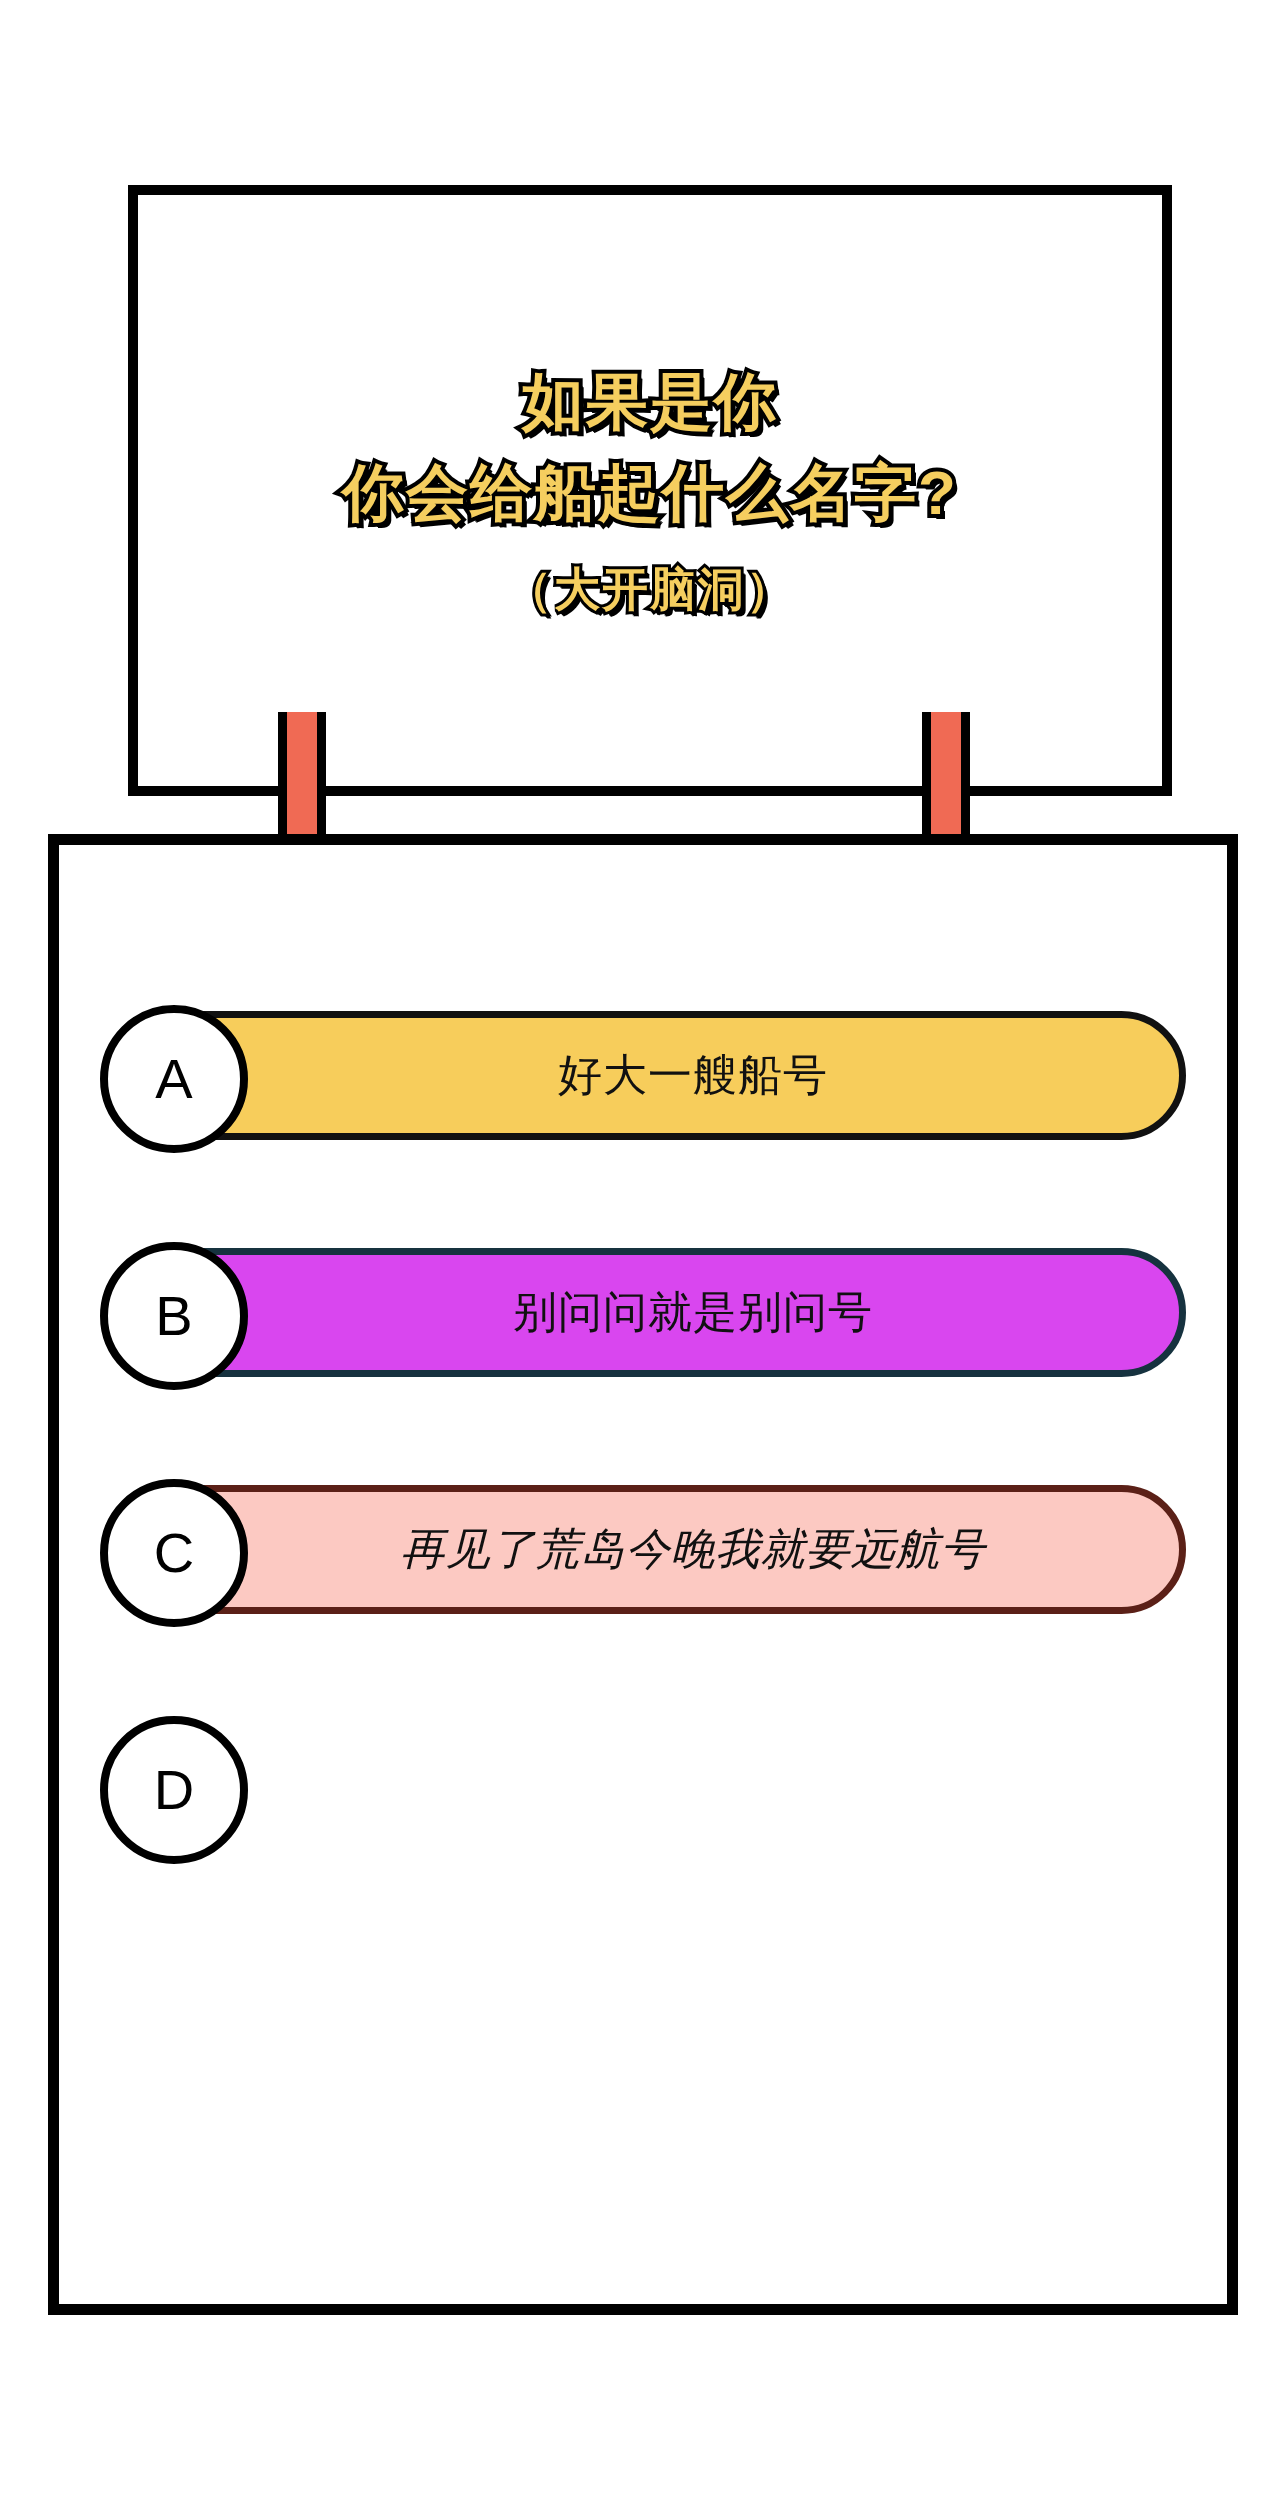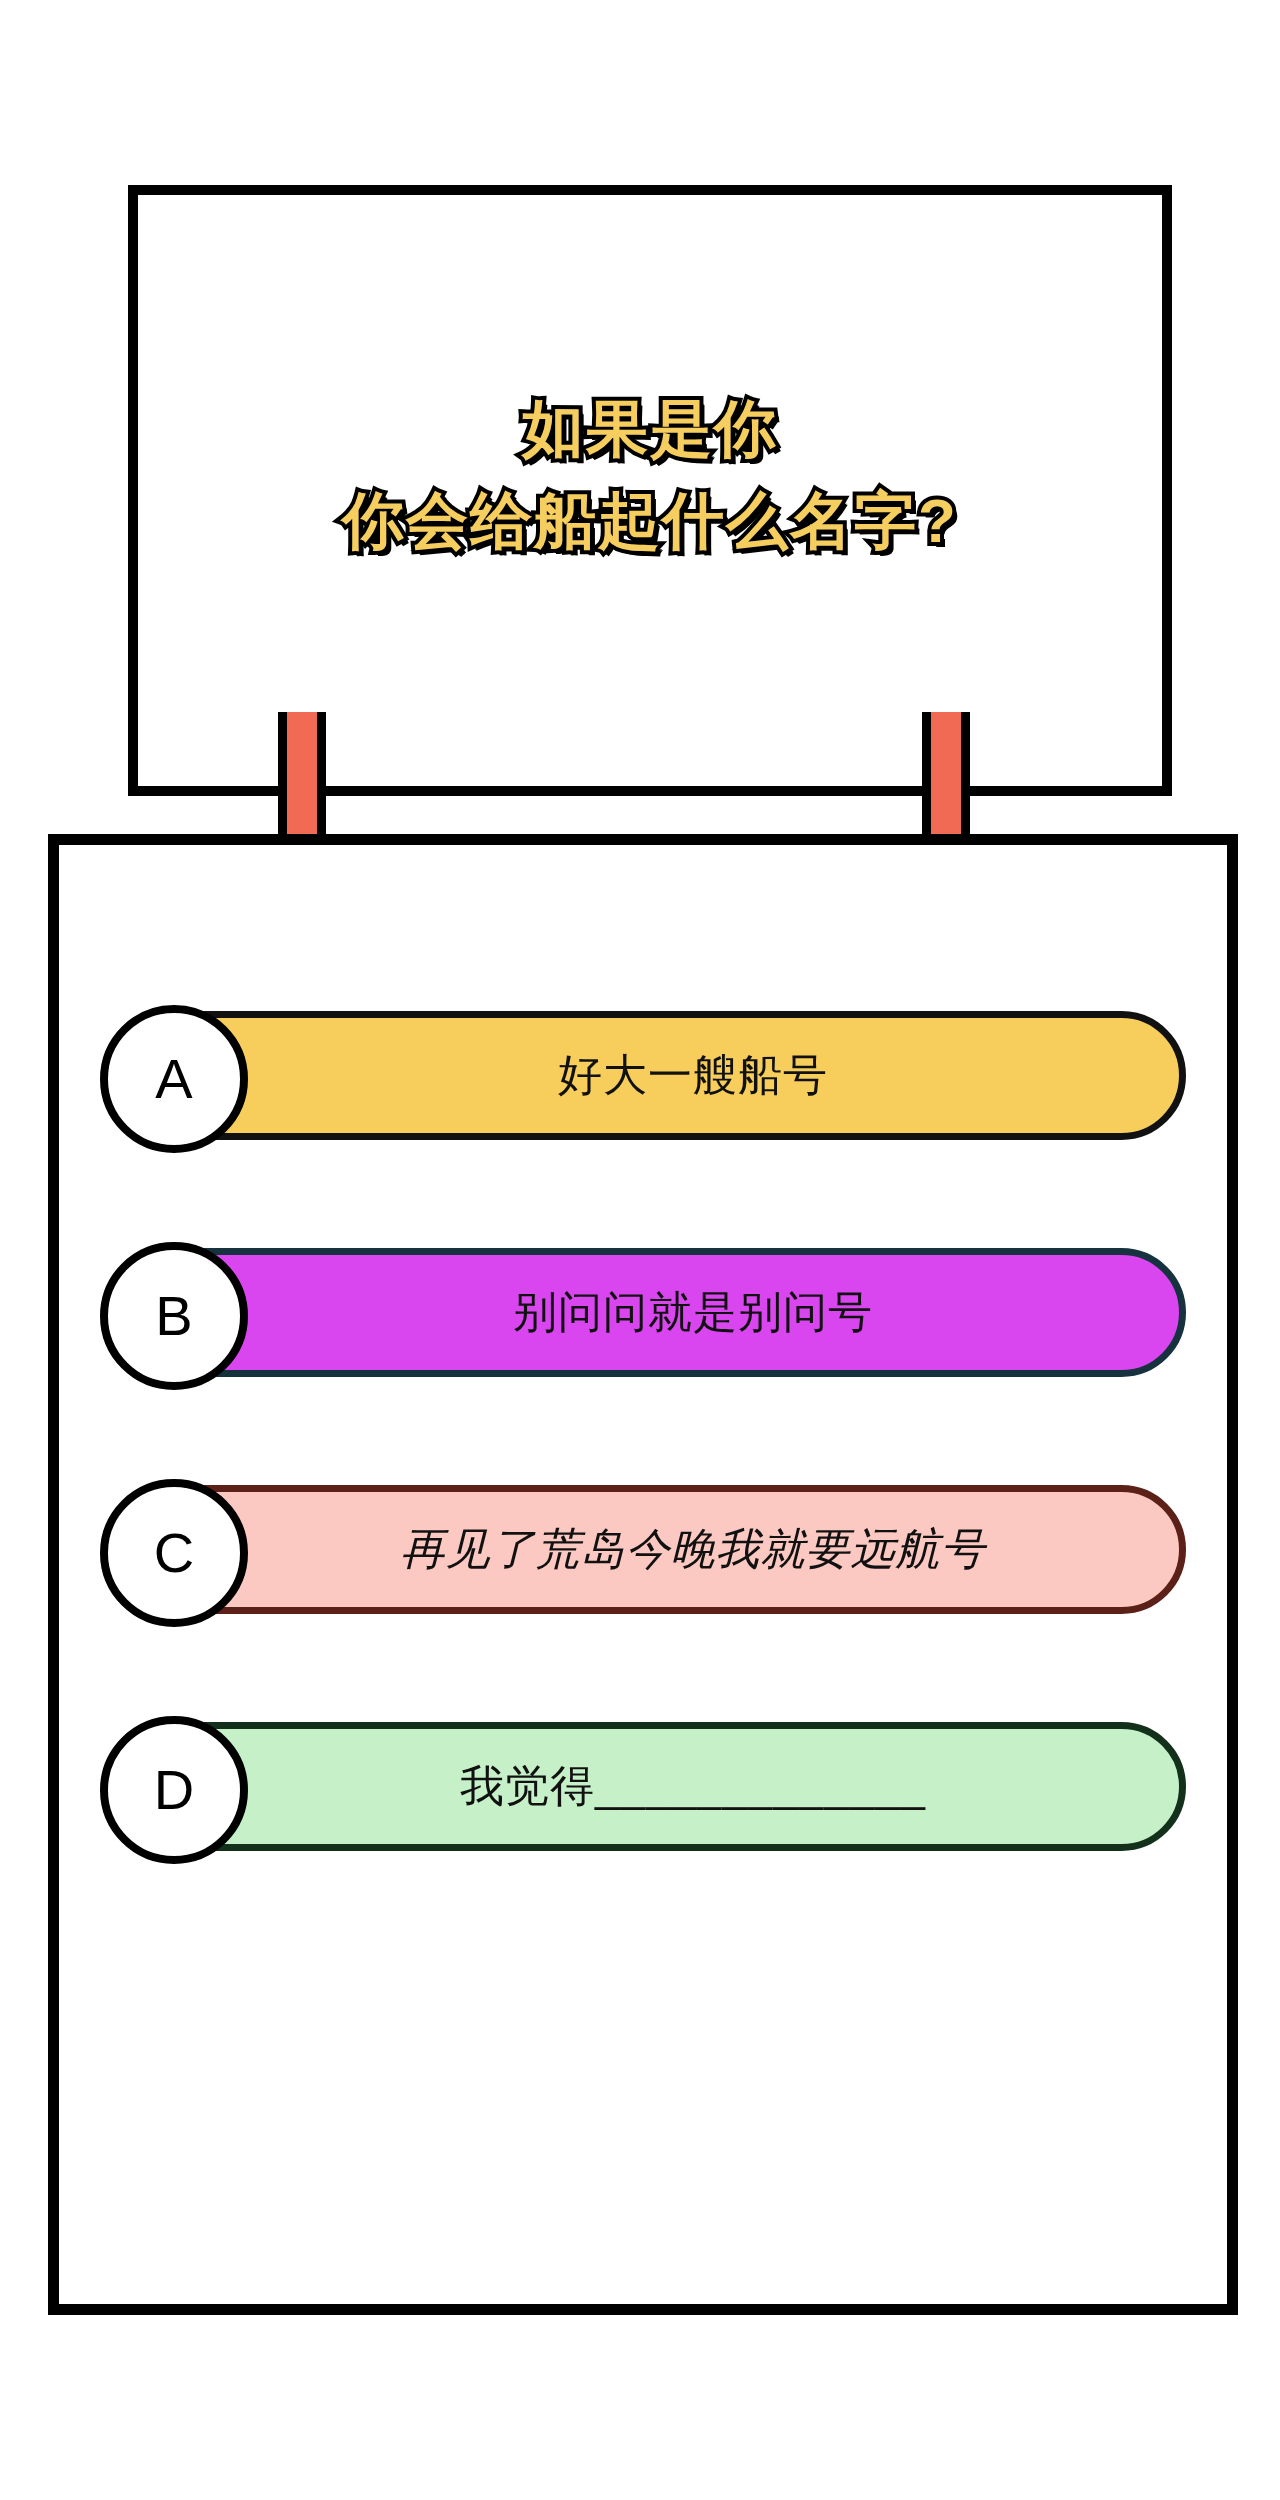--- a/index.html
+++ b/index.html
@@ -132,20 +132,21 @@
     color: #000000;
     line-height: 1;
   }
 </style>
 </head>
 <body>
 
 <div id="signboard" style="background: rgb(255, 255, 255); border-color: rgb(0, 0, 0);">
   <div class="title-line" id="title-line-1" style="color: rgb(245, 206, 95); -webkit-text-stroke-color: rgb(0, 0, 0);">如果是你</div>
   <div class="title-line" id="title-line-2" style="color: rgb(245, 206, 95); -webkit-text-stroke-color: rgb(0, 0, 0);">你会给船起什么名字?</div>
+  <div class="title-line" id="title-line-3" style="color: rgb(245, 206, 95); -webkit-text-stroke-color: rgb(0, 0, 0);">（大开脑洞）</div>
 </div>
 
 <div class="post" id="post-left" style="background: rgb(240, 106, 84); border-left-color: rgb(0, 0, 0); border-right-color: rgb(0, 0, 0);"></div>
 <div class="post" id="post-right" style="background: rgb(240, 106, 84); border-left-color: rgb(0, 0, 0); border-right-color: rgb(0, 0, 0);"></div>
 
 <div id="answer-panel" style="background: rgb(255, 255, 255); border-color: rgb(0, 0, 0);">
   <div id="options-list">
 
     <div class="option-row">
       <div class="option-pill" id="pill-a" style="background: rgb(247, 205, 91); border-color: rgb(17, 17, 17);">
@@ -168,22 +169,19 @@
     <div class="option-row">
       <div class="option-pill" id="pill-c" style="background: rgb(252, 201, 194); border-color: rgb(91, 32, 23); font-style: italic;">
         <span class="option-text">再见了荒岛今晚我就要远航号</span>
       </div>
       <div class="option-badge">
         <span class="option-badge-label">C</span>
       </div>
     </div>
 
     <div class="option-row">
-      <div class="option-pill" id="pill-d" style="background: rgb(197, 240, 200); border-color: rgb(19, 48, 27);">
-        <span class="option-text">我觉得_____________</span>
-      </div>
       <div class="option-badge">
         <span class="option-badge-label">D</span>
       </div>
     </div>
 
   </div>
 </div>
 
 </body></html>

